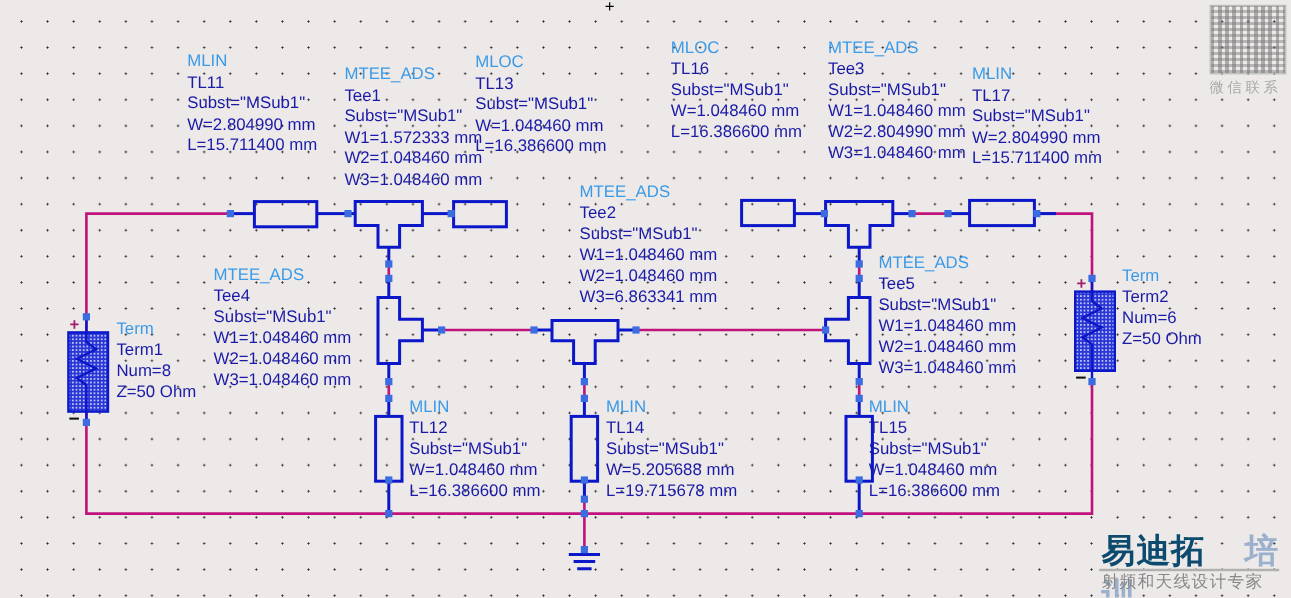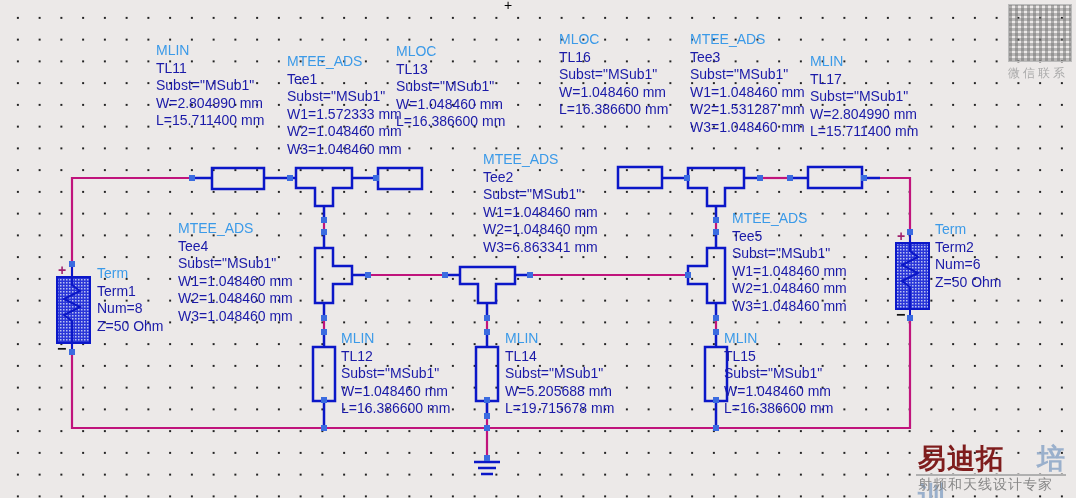--- a/index.html
+++ b/index.html
@@ -14,21 +14,21 @@
   #schem { position:absolute; left:0; top:0; }
   .lbl { position:absolute; font-size:14px; line-height:17.5px; color:#1a1aa8; white-space:nowrap; }
   .lbl .type { color:#3b9ae8; }
   .qr { position:absolute; left:1008px; top:4px; width:62px; height:56px;
         background:
           repeating-linear-gradient(90deg, rgba(120,120,120,.55) 0 3px, transparent 3px 6px),
           repeating-linear-gradient(0deg, rgba(120,120,120,.45) 0 3px, transparent 3px 5px);
         border:1px solid #bbb; }
   .qr-cap { position:absolute; left:1008px; top:65px; font-size:12px; color:#aaa; letter-spacing:3px; font-family:Liberation Sans, sans-serif; }
   .wm-main { position:absolute; left:918px; top:440px; font-size:28px; font-weight:bold; font-family:"DejaVu Sans", sans-serif; letter-spacing:1px; }
-  .wm-main .a { color:#7f1d1d; }
+  .wm-main .a { color:#0c4a6e; }
   .wm-main .b { color:#9ab0cc;margin-left:32px; }
   .wm-line { position:absolute; left:916px; top:474px; width:150px; height:2px; background:#b0b0b0; }
   .wm-sub { position:absolute; left:918px; top:476px; font-size:14px; color:#888; font-family:Liberation Mono, monospace; letter-spacing:1px; }
   .cursor { position:absolute; left:504px; top:0px; font-size:14px; color:#000; line-height:10px; }
 </style>
 </head>
 <body>
 
 <svg id="schem" width="1076" height="498">
   <g id="wires" stroke="#c0147c" stroke-width="2.2" fill="none">
@@ -215,21 +215,21 @@
   <div>TL16</div>
   <div>Subst="MSub1"</div>
   <div>W=1.048460 mm</div>
   <div>L=16.386600 mm</div>
 </div>
 <div class="lbl" style="left:690px;top:31px;">
   <div class="type">MTEE_ADS</div>
   <div>Tee3</div>
   <div>Subst="MSub1"</div>
   <div>W1=1.048460 mm</div>
-  <div>W2=1.531287 mm</div>
+  <div>W2=2.804990 mm</div>
   <div>W3=1.048460 mm</div>
 </div>
 <div class="lbl" style="left:810px;top:53px;">
   <div class="type">MLIN</div>
   <div>TL17</div>
   <div>Subst="MSub1"</div>
   <div>W=2.804990 mm</div>
   <div>L=15.711400 mm</div>
 </div>
 <div class="lbl" style="left:483px;top:151px;">

